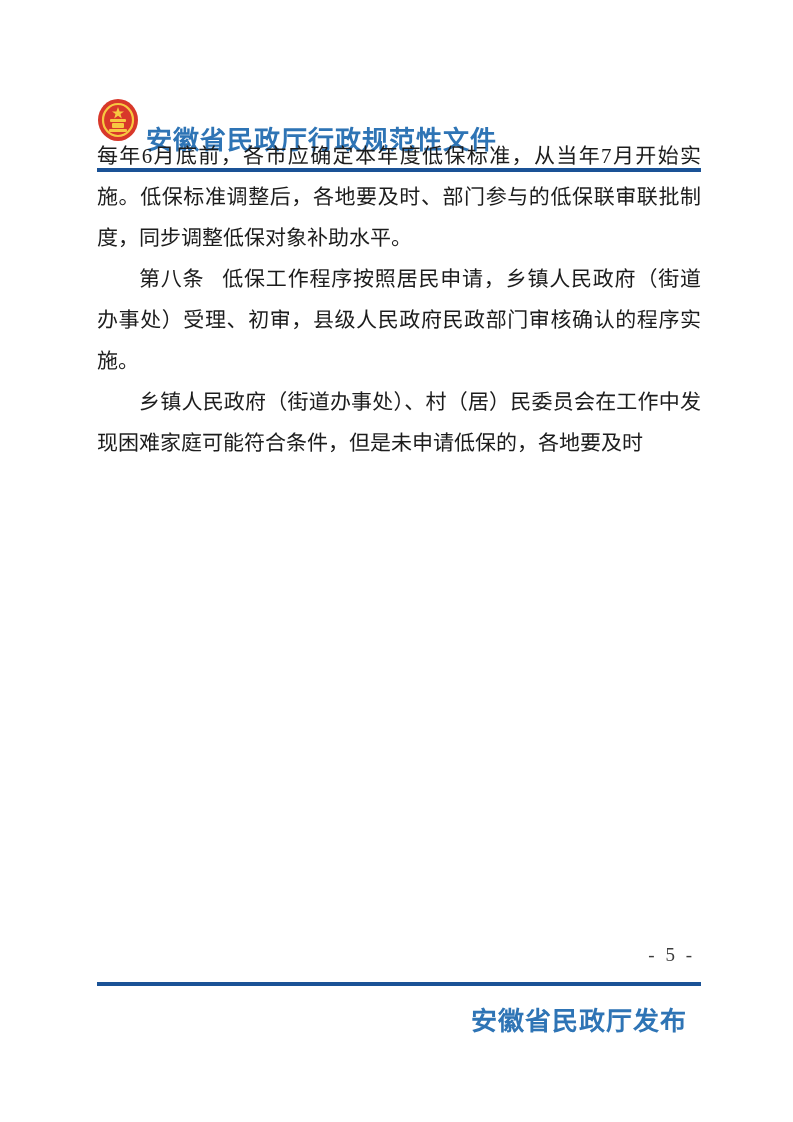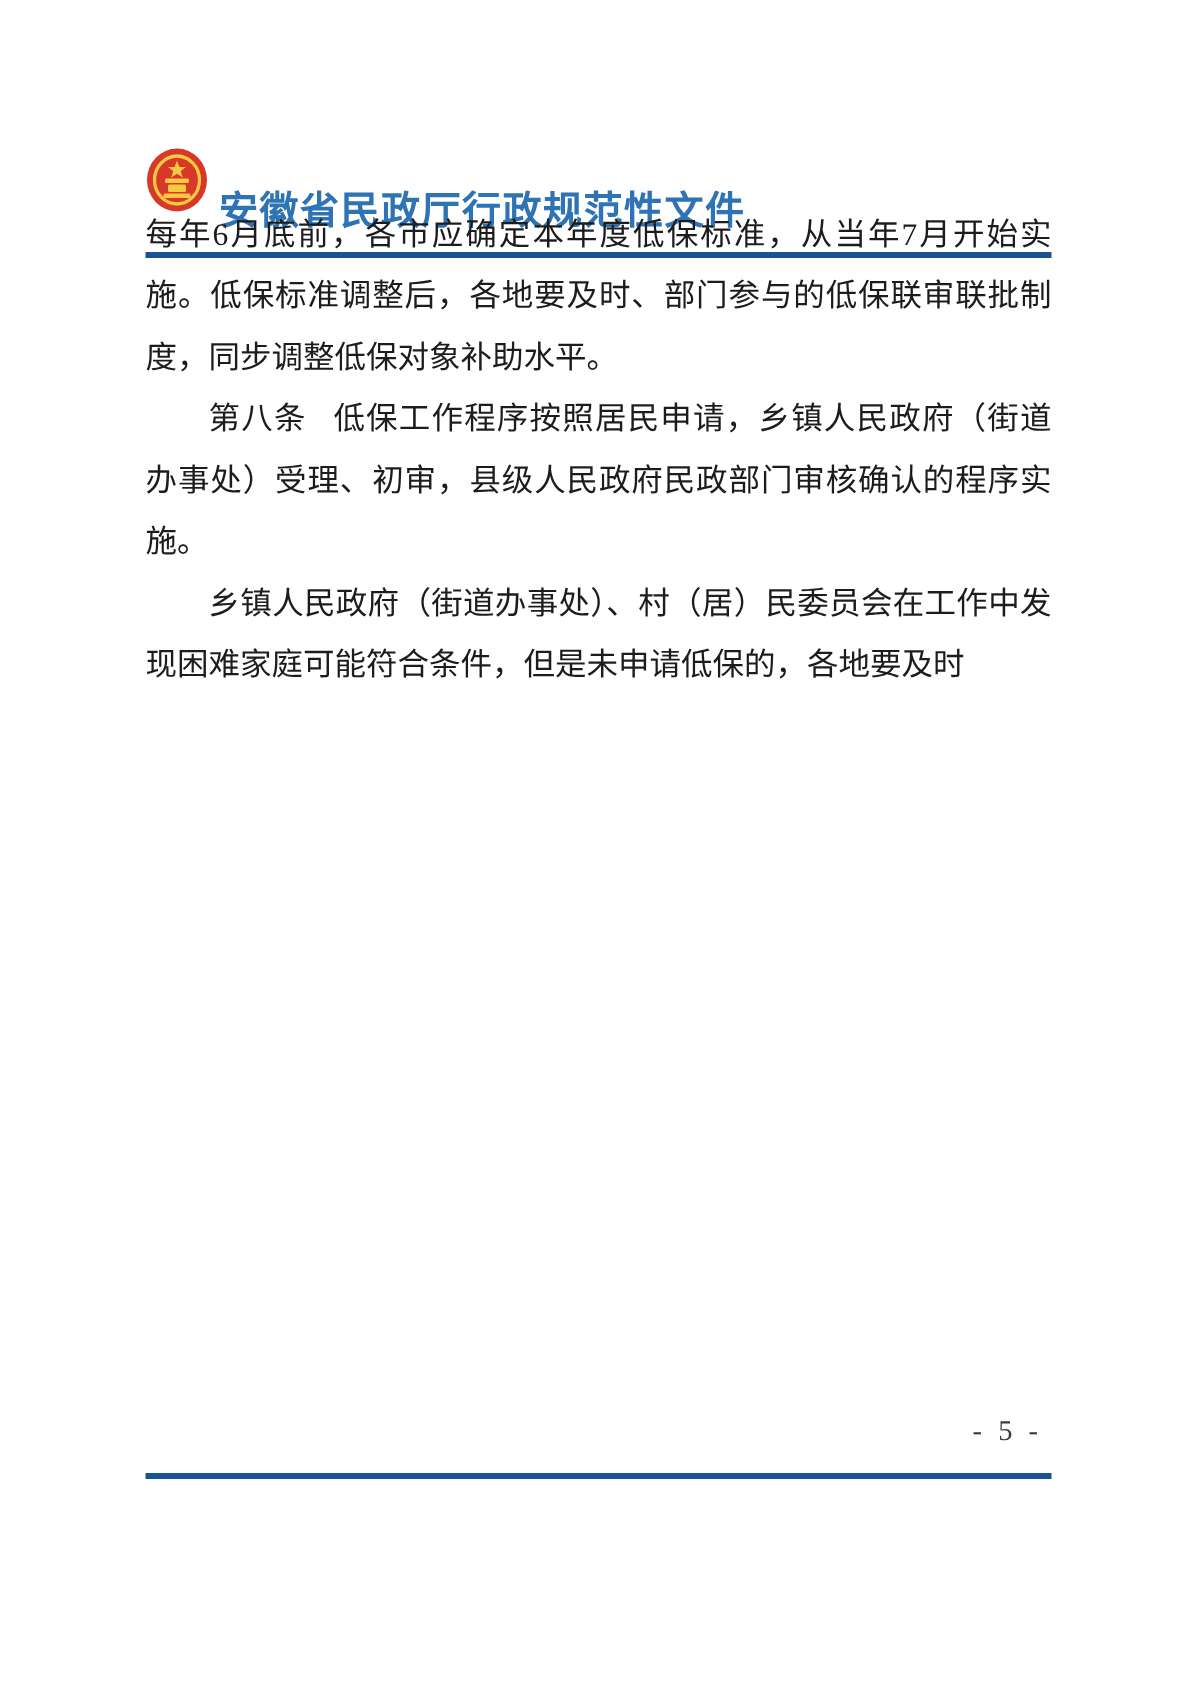--- a/index.html
+++ b/index.html
@@ -125,14 +125,15 @@
 
 
 
 
     <p class="para indent" data-bind="document.paragraphs.5.text">乡镇人民政府（街道办事处）、村（居）民委员会在工作中发现困难家庭可能符合条件，但是未申请低保的，各地要及时</p>
   </main>
 
   <div class="page-number-row" data-bind="page_number" style="color: rgb(60, 60, 60);">- 5 -</div>
 
   <div class="footer-rule" data-bind-bg="accent.rule_blue" style="background-color: rgb(26, 82, 150);"></div>
+  <div class="footer-publisher-row" data-bind="footer.publisher" style="color: rgb(46, 116, 181);">安徽省民政厅发布</div>
 
 </div>
 
 </body></html>

